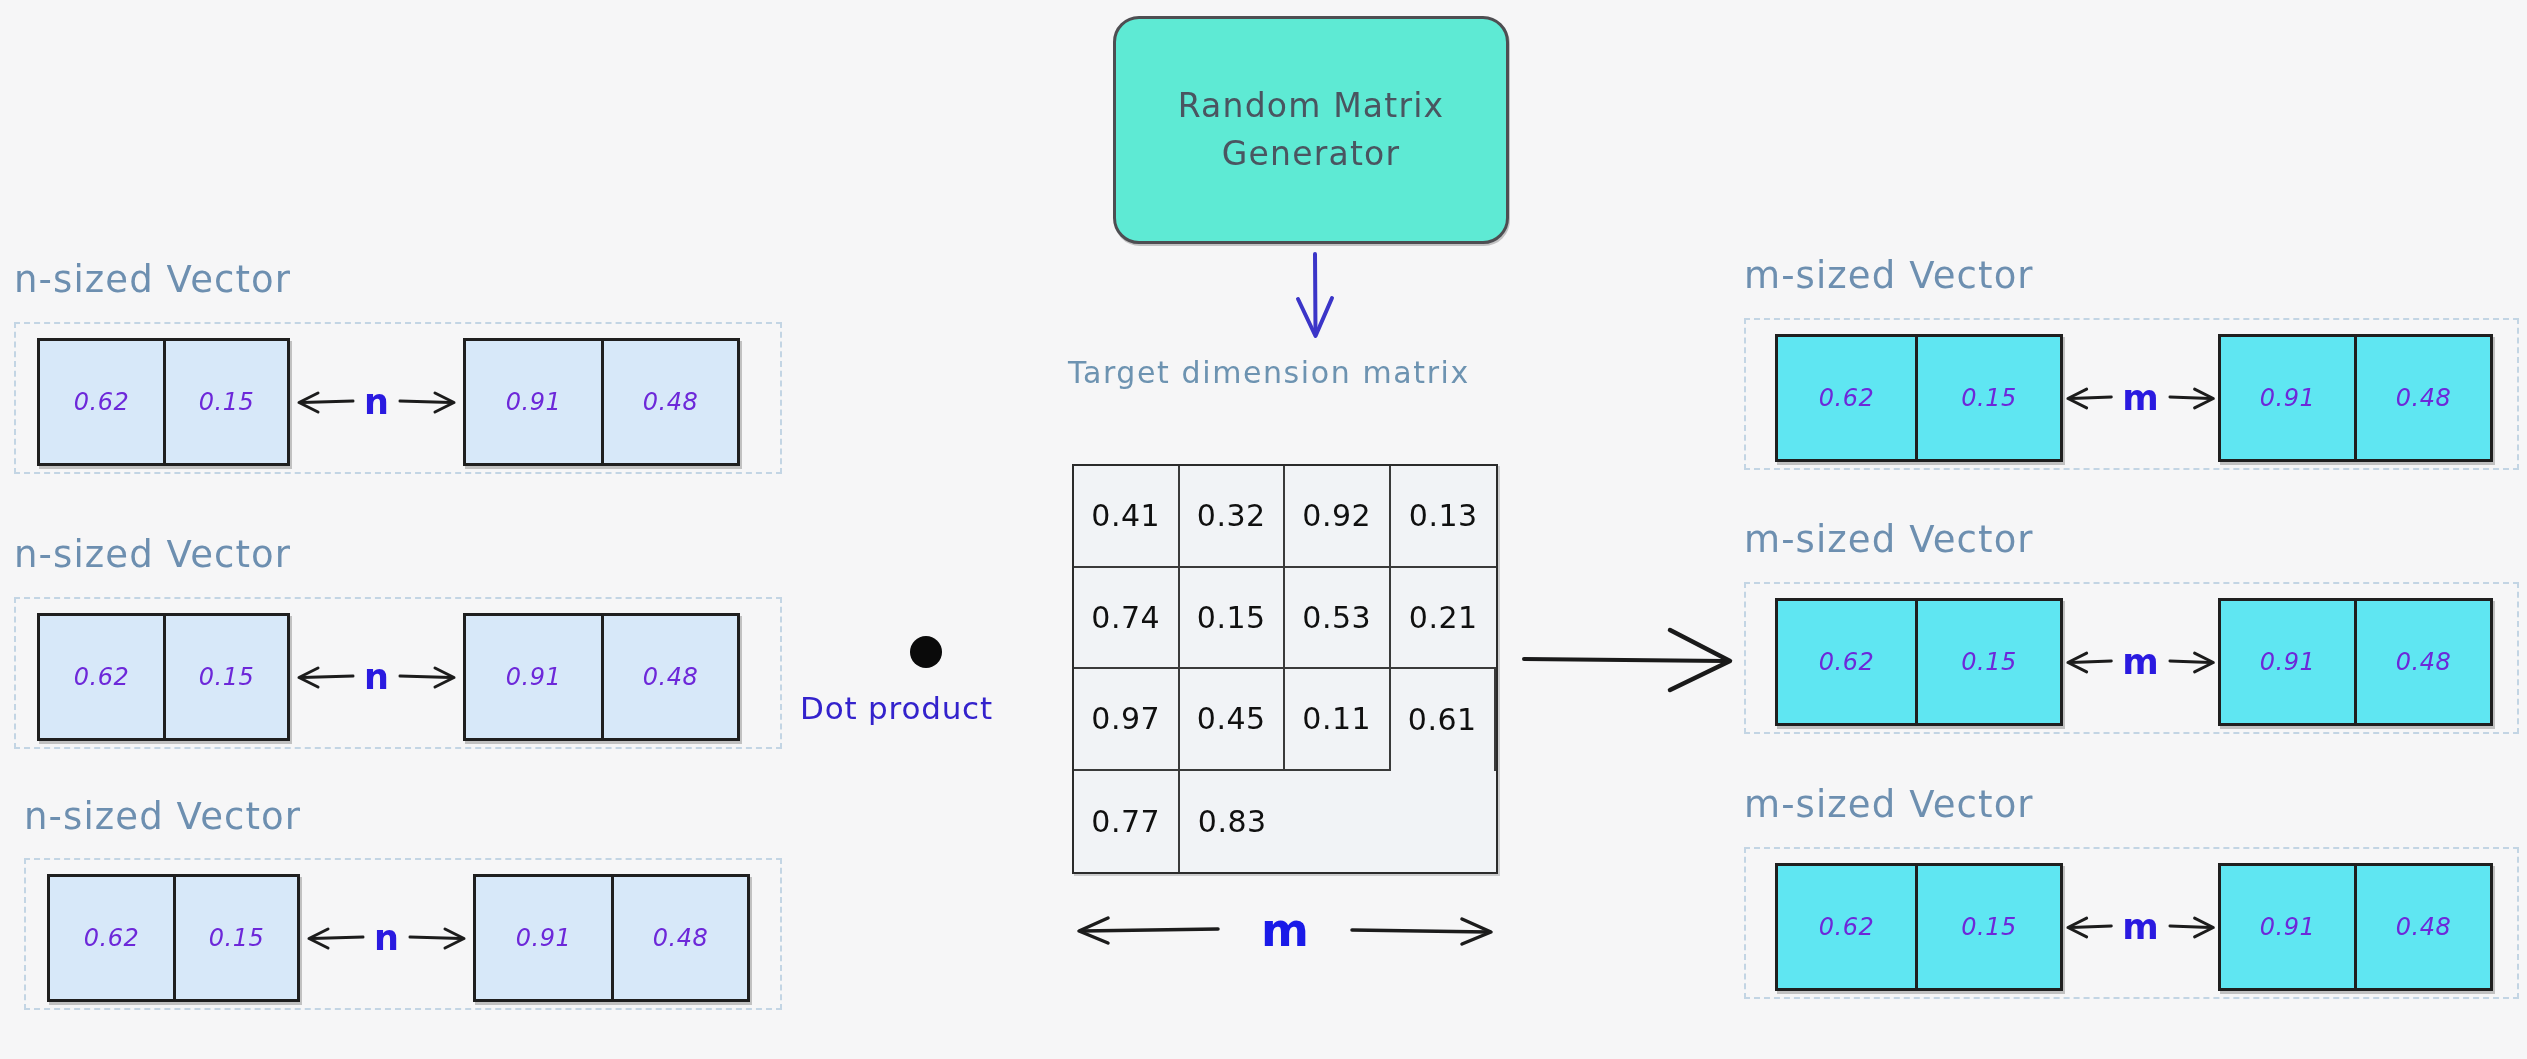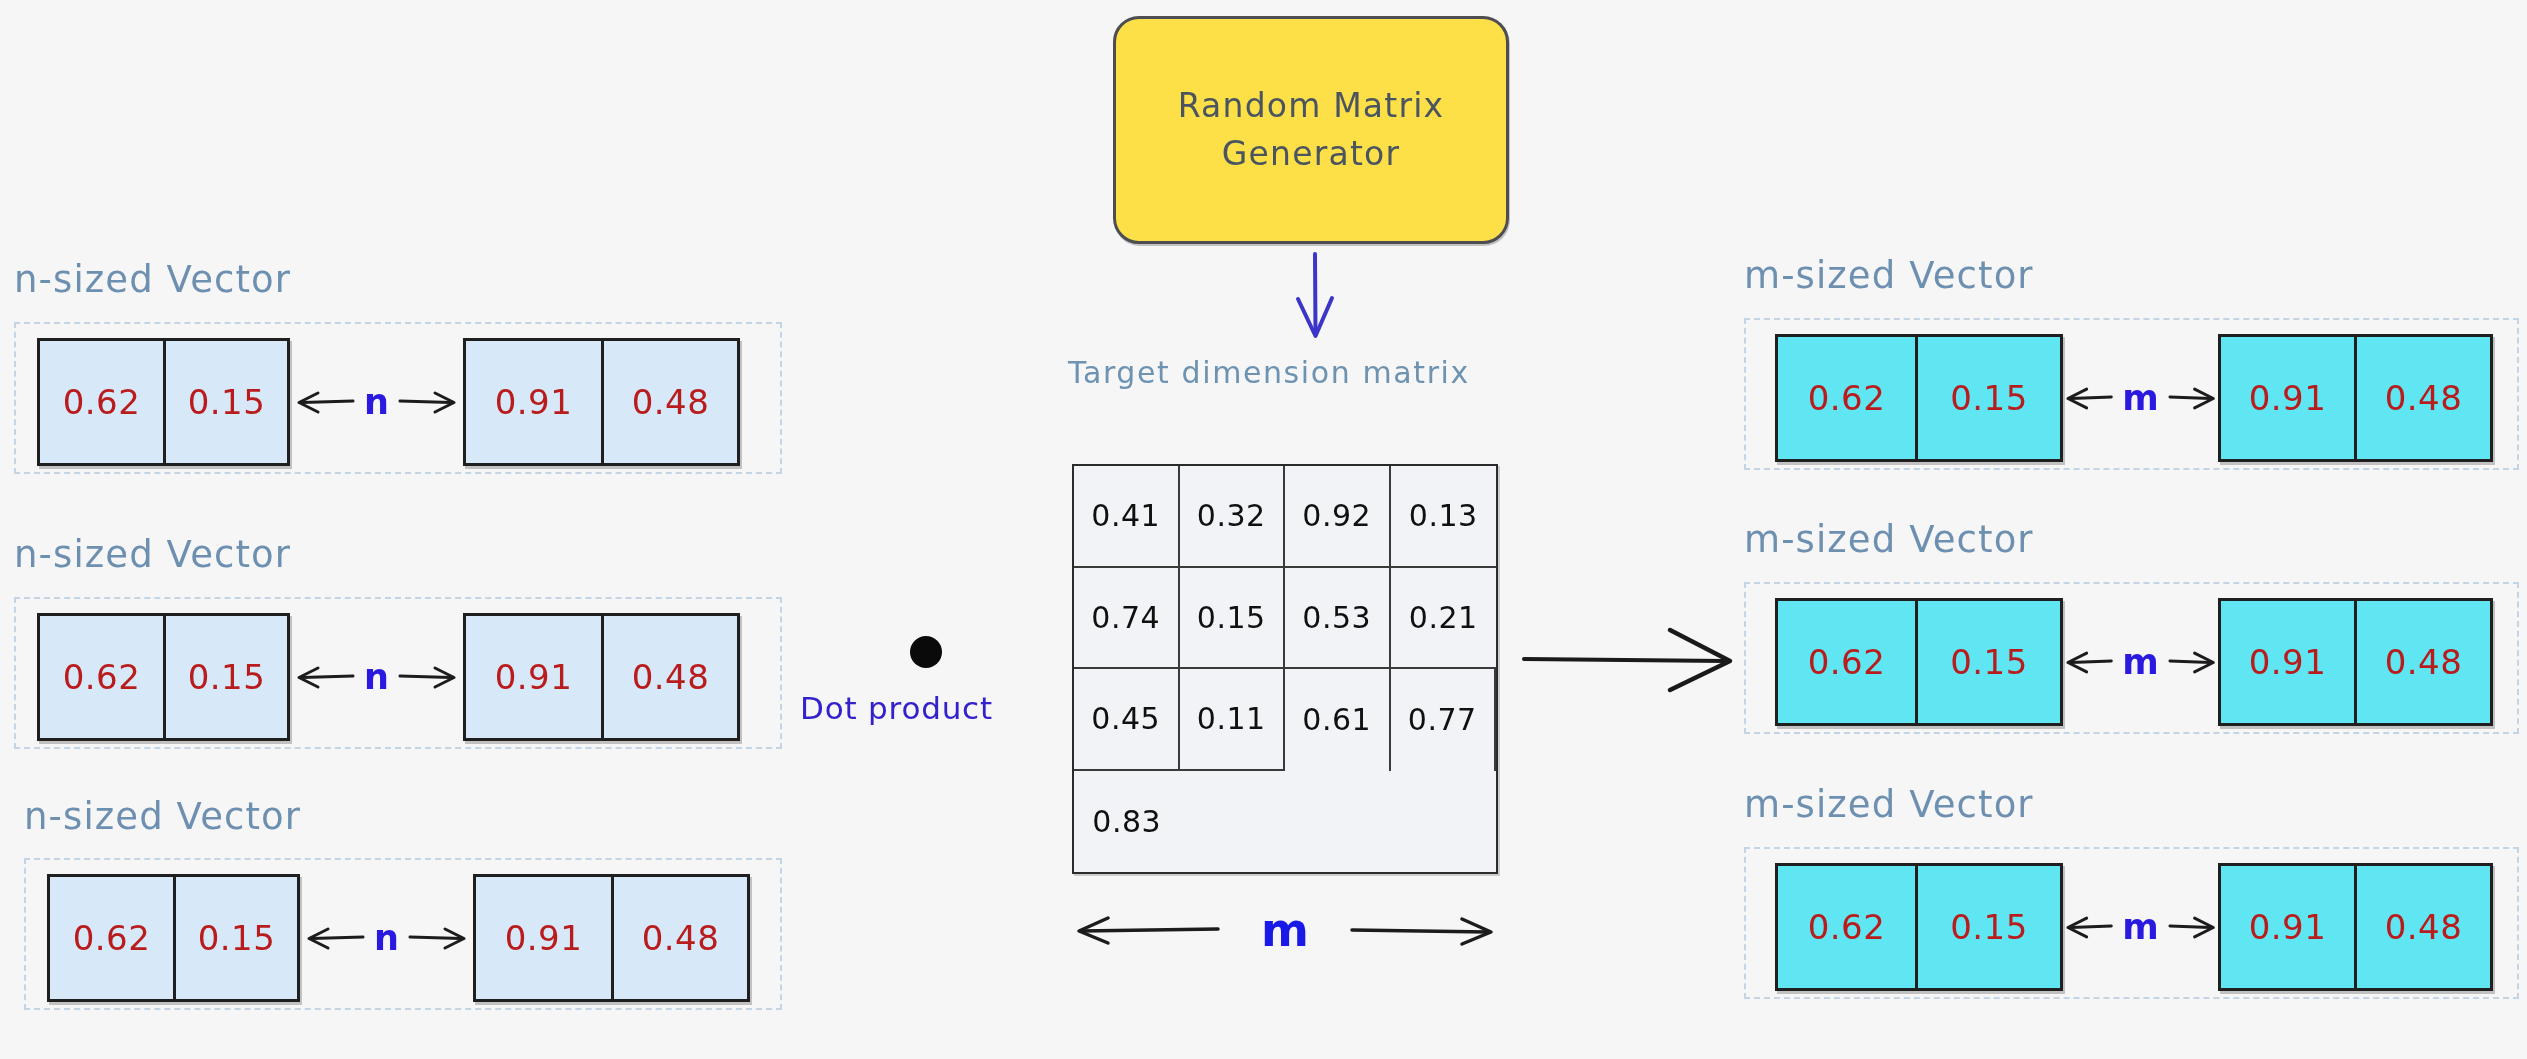--- a/index.html
+++ b/index.html
@@ -18,21 +18,21 @@
 
   
   .abs { position: absolute; }
 
   
   #generator-node {
     left: 1113px;
     top: 16px;
     width: 396px;
     height: 228px;
-    background: #fde047;
+    background: #5eead4;
     border: 3px solid #4e4e52;
     border-radius: 26px;
     box-sizing: border-box;
     display: flex;
     align-items: center;
     justify-content: center;
     box-shadow: 1px 2px 0 rgba(60,60,60,0.28);
   }
   #generator-label {
     color: #4a5560;
@@ -121,24 +121,25 @@
   .vector-box {
     display: flex;
     border: 3px solid #1f1f1f;
     box-sizing: border-box;
     box-shadow: 2px 3px 0 rgba(70,70,70,0.3);
   }
   .vector-box .cell {
     display: flex;
     align-items: center;
     justify-content: center;
-    font-size: 34px;
-    color: #b91c1c;
+    font-size: 24px;
+    color: #6d28d9;
     letter-spacing: 0.5px;
     box-sizing: border-box;
+    font-style: italic;
   }
   .vector-box .cell + .cell { border-left: 3px solid #1f1f1f; }
 
   .fill-n .cell { background: #d7e8f9; }
   .fill-m .cell { background: #5fe6f2; }
 
   .dim-marker {
     display: flex;
     align-items: center;
     justify-content: center;
@@ -176,20 +177,21 @@
     <div class="matrix-cell">0.41</div>
     <div class="matrix-cell">0.32</div>
     <div class="matrix-cell">0.92</div>
     <div class="matrix-cell last-col">0.13</div>
 
     <div class="matrix-cell">0.74</div>
     <div class="matrix-cell">0.15</div>
     <div class="matrix-cell">0.53</div>
     <div class="matrix-cell last-col">0.21</div>
 
+    <div class="matrix-cell">0.97</div>
     <div class="matrix-cell">0.45</div>
     <div class="matrix-cell">0.11</div>
 
     <div class="matrix-cell last-row">0.61</div>
     <div class="matrix-cell last-row">0.77</div>
     <div class="matrix-cell last-row last-col">0.83</div>
   </div>
 
   <div class="abs" id="matrix-m-dimension">
     <svg width="150" height="40" viewBox="0 0 150 40">

